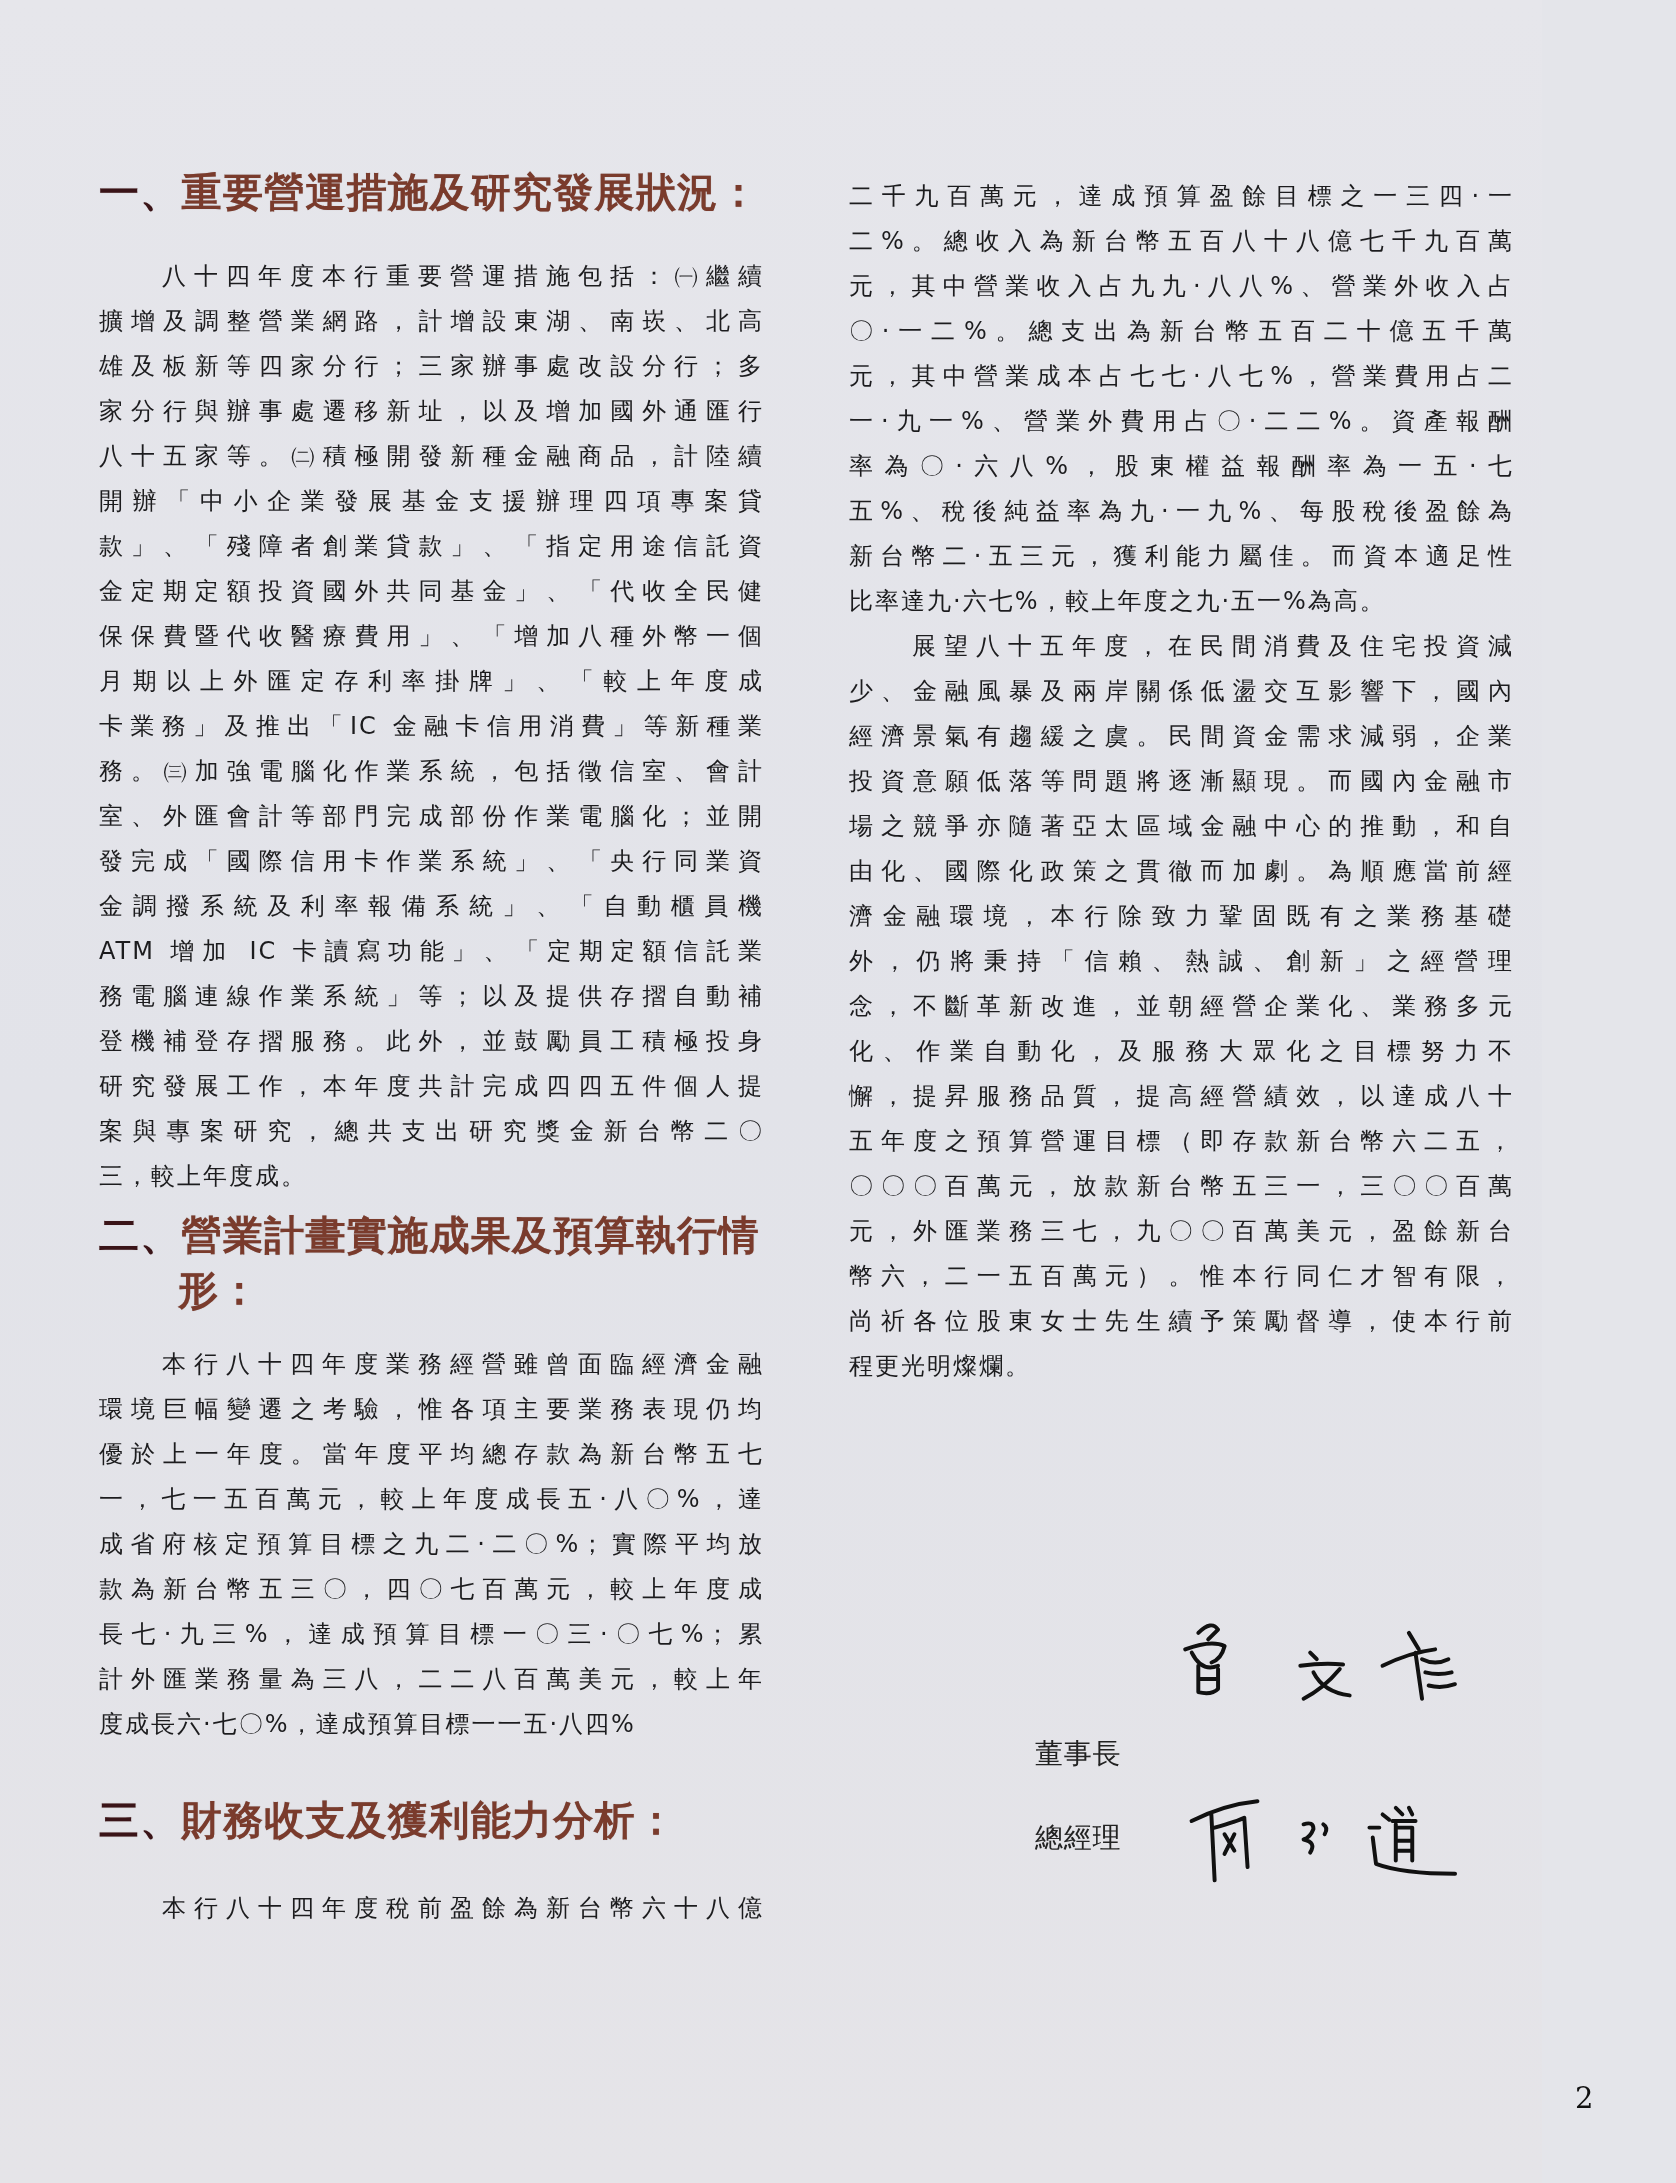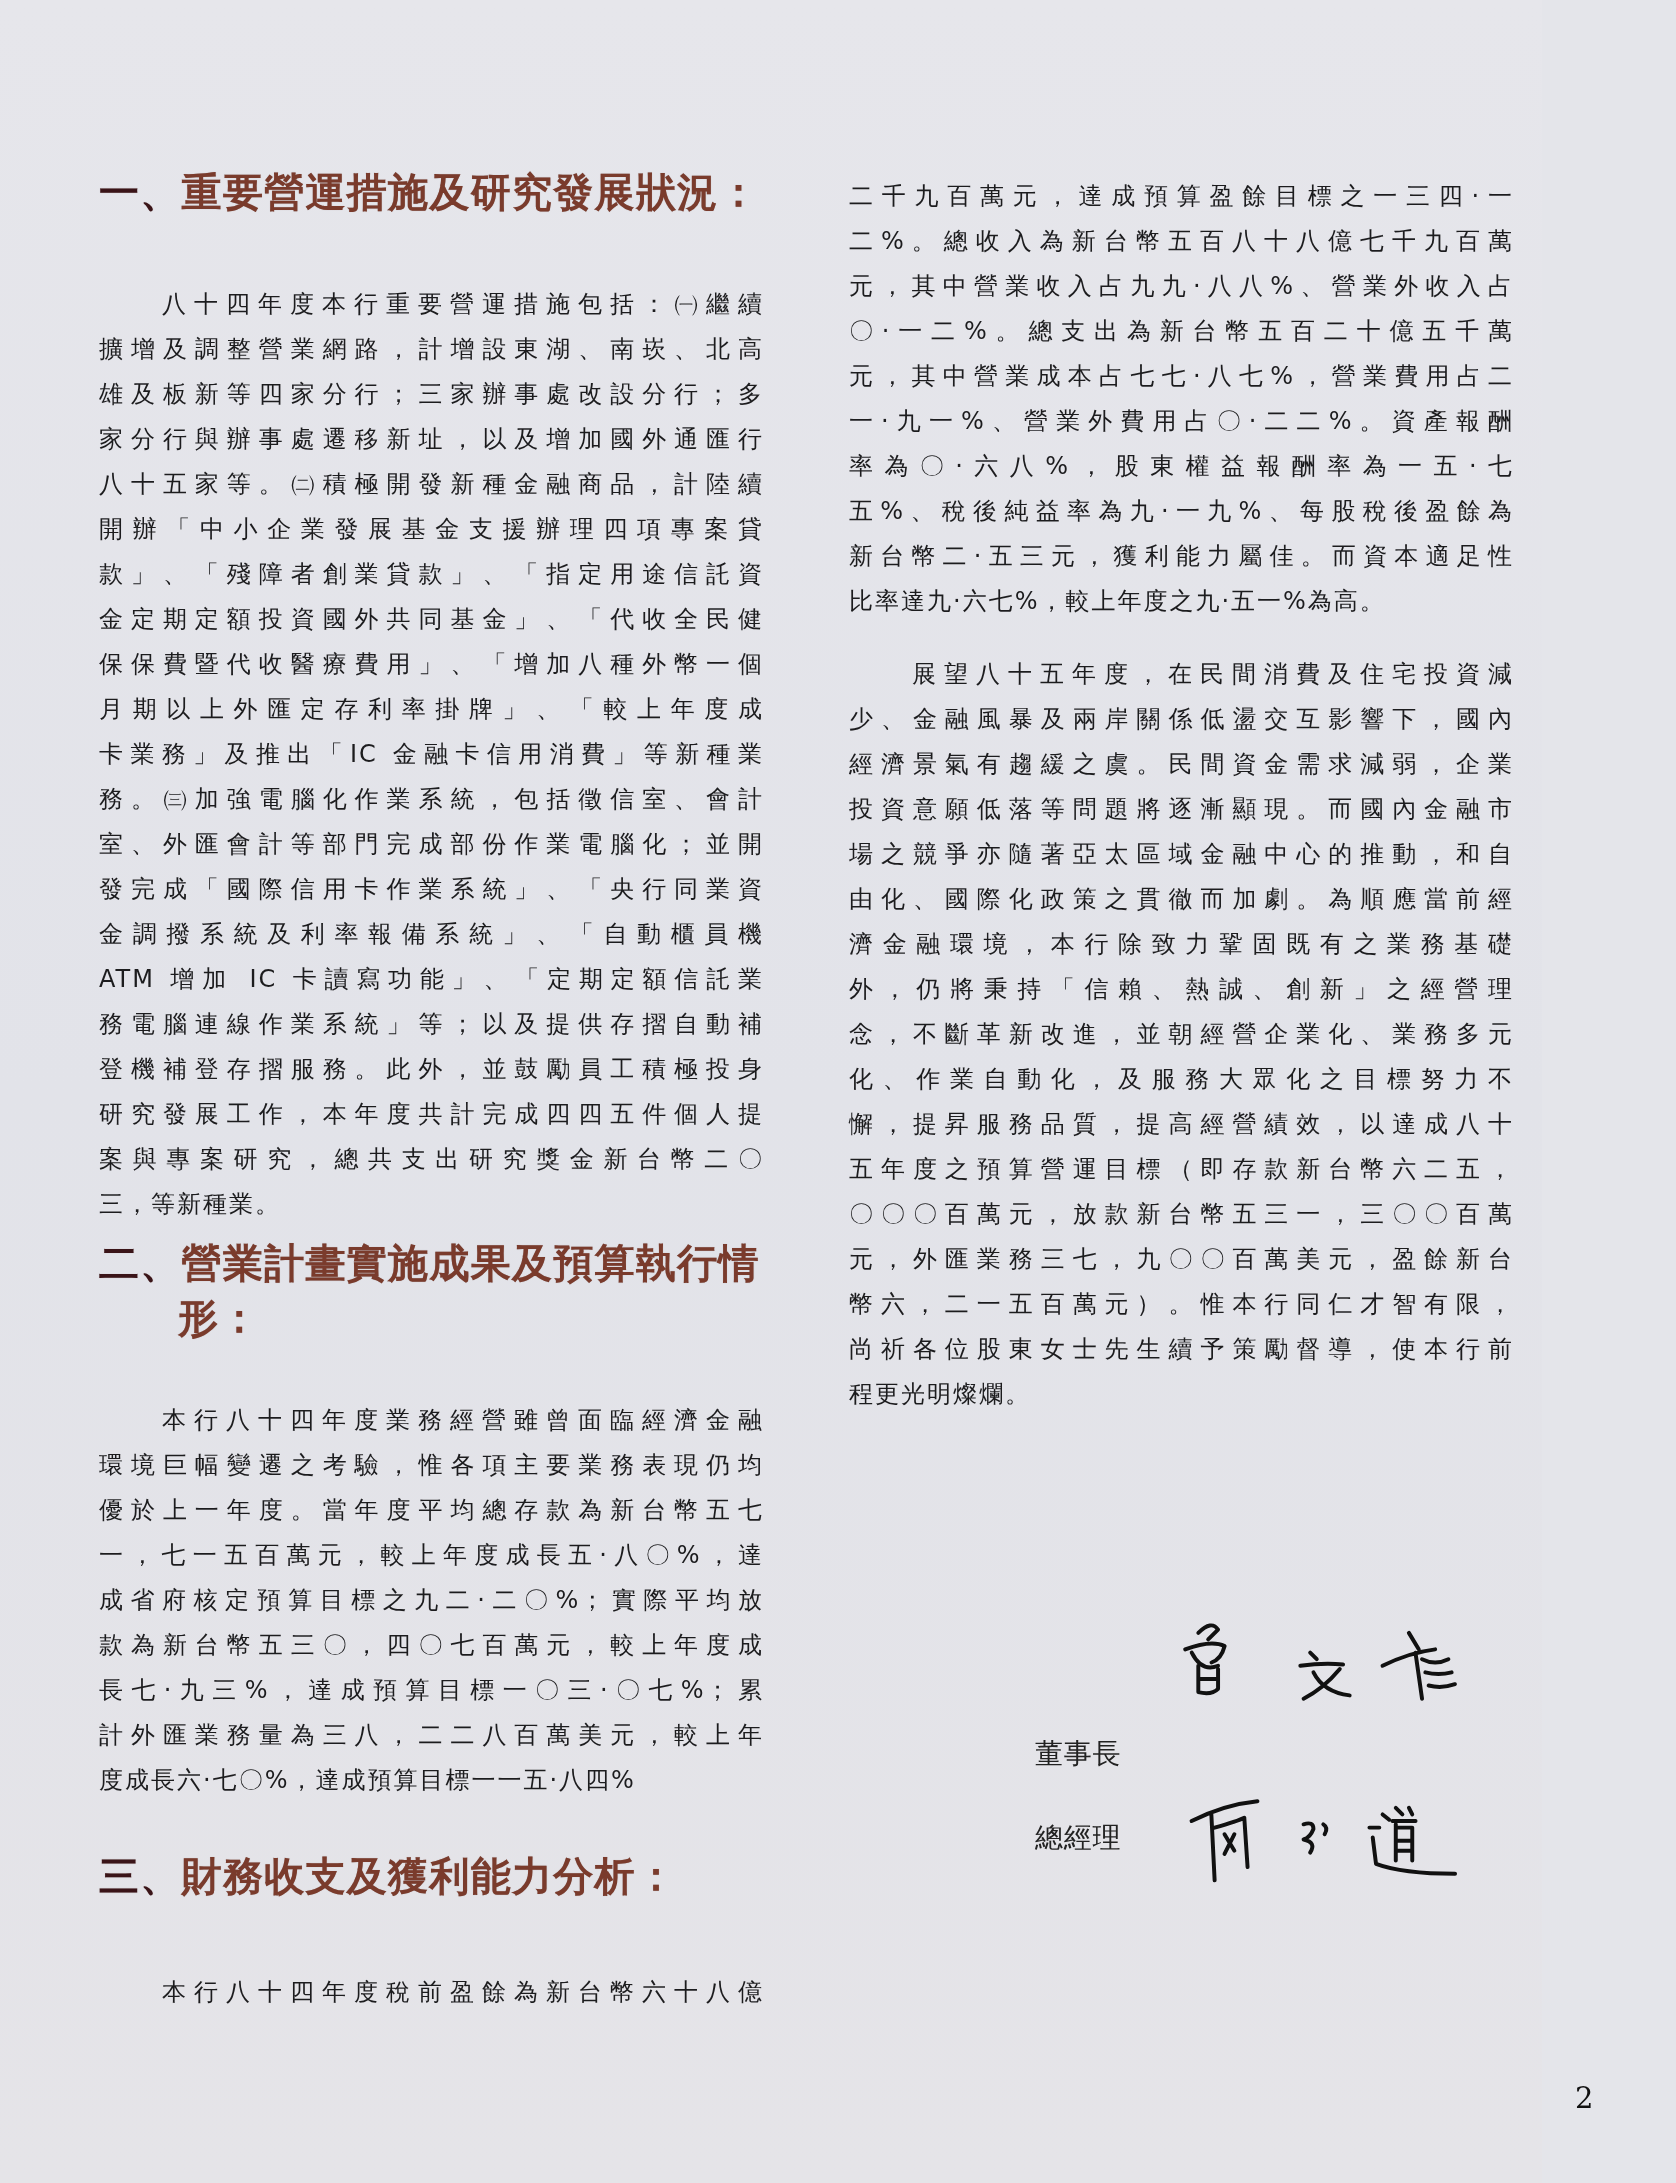--- a/index.html
+++ b/index.html
@@ -23,21 +23,21 @@
     text-shadow: 0 0 0.7px rgba(60,20,10,0.4);
   }
   .section-title .num { color: #3a1418; }
   .section-title .cont { display: block; padding-left: 79px; }
   .para {
     font-size: 24px; line-height: 45px; margin: 0;
     text-align: justify; letter-spacing: 2px; word-break: break-all;
   }
   .para .line { display: block; white-space: nowrap; text-align: justify; text-align-last: justify; }
   .para .line.last { text-align-last: left; }
-  .indent { padding-left: 63px; margin-top: 28px; }
+  .indent { padding-left: 63px; }
   .sig-label { position: absolute; font-size: 28px; color: #222; letter-spacing: 0.7px; }
   .sig-svg { position: absolute; }
   .page-num { position: absolute; left: 1575px; top: 2081px; font-family: "DejaVu Serif", "Liberation Serif", serif; font-size: 29px; color: #111; }
 </style>
 </head>
 <body>
 
 <div class="page">
 
   <div class="col col-left">
@@ -59,21 +59,21 @@
       <span class="line">卡業務」及推出「IC 金融卡信用消費」等新種業</span>
       <span class="line">務。㈢加強電腦化作業系統，包括徵信室、會計</span>
       <span class="line">室、外匯會計等部門完成部份作業電腦化；並開</span>
       <span class="line">發完成「國際信用卡作業系統」、「央行同業資</span>
       <span class="line">金調撥系統及利率報備系統」、「自動櫃員機</span>
       <span class="line">ATM 增加 IC 卡讀寫功能」、「定期定額信託業</span>
       <span class="line">務電腦連線作業系統」等；以及提供存摺自動補</span>
       <span class="line">登機補登存摺服務。此外，並鼓勵員工積極投身</span>
       <span class="line">研究發展工作，本年度共計完成四四五件個人提</span>
       <span class="line">案與專案研究，總共支出研究獎金新台幣二〇</span>
-      <span class="line last">三，等新種業。</span>
+      <span class="line last">三，較上年度成。</span>
     </div>
 
     <div style="height:9.2px"></div>
     <h2 class="section-title">
       <span class="num">二、</span><span>營業計畫實施成果及預算執行情</span>
       <span class="cont">形：</span>
     </h2>
     <div style="height:24px"></div>
     <div class="para">
       <span class="line indent">本行八十四年度業務經營雖曾面臨經濟金融</span>

